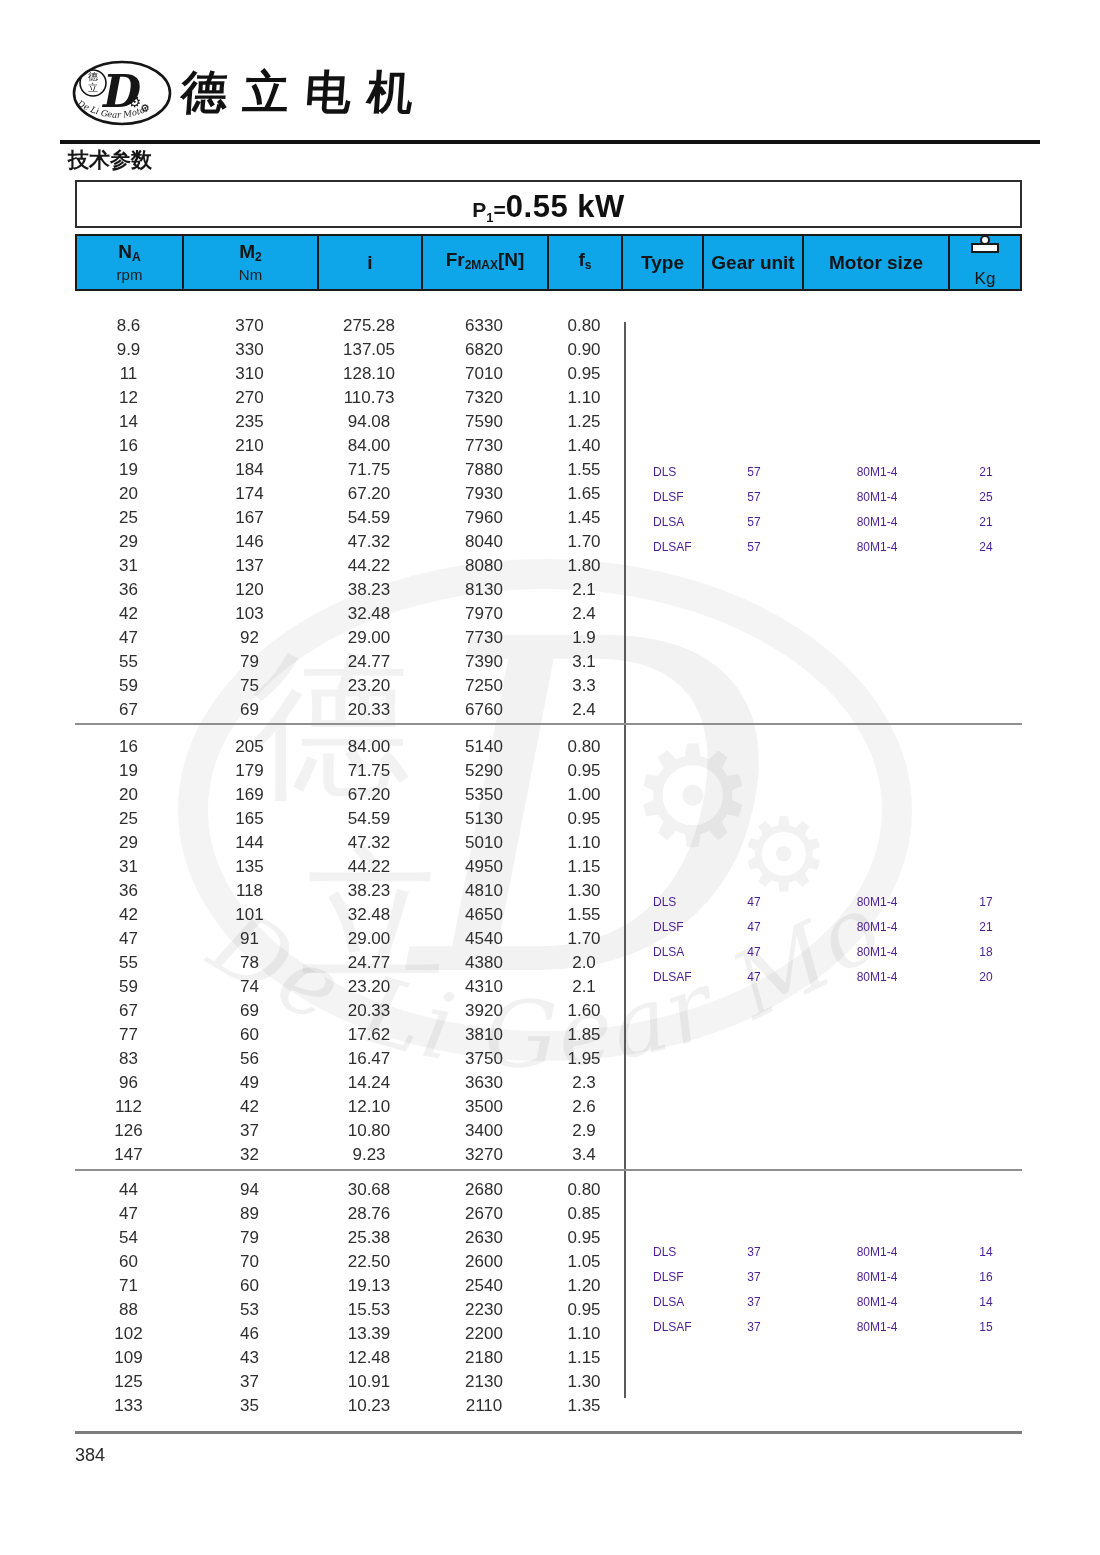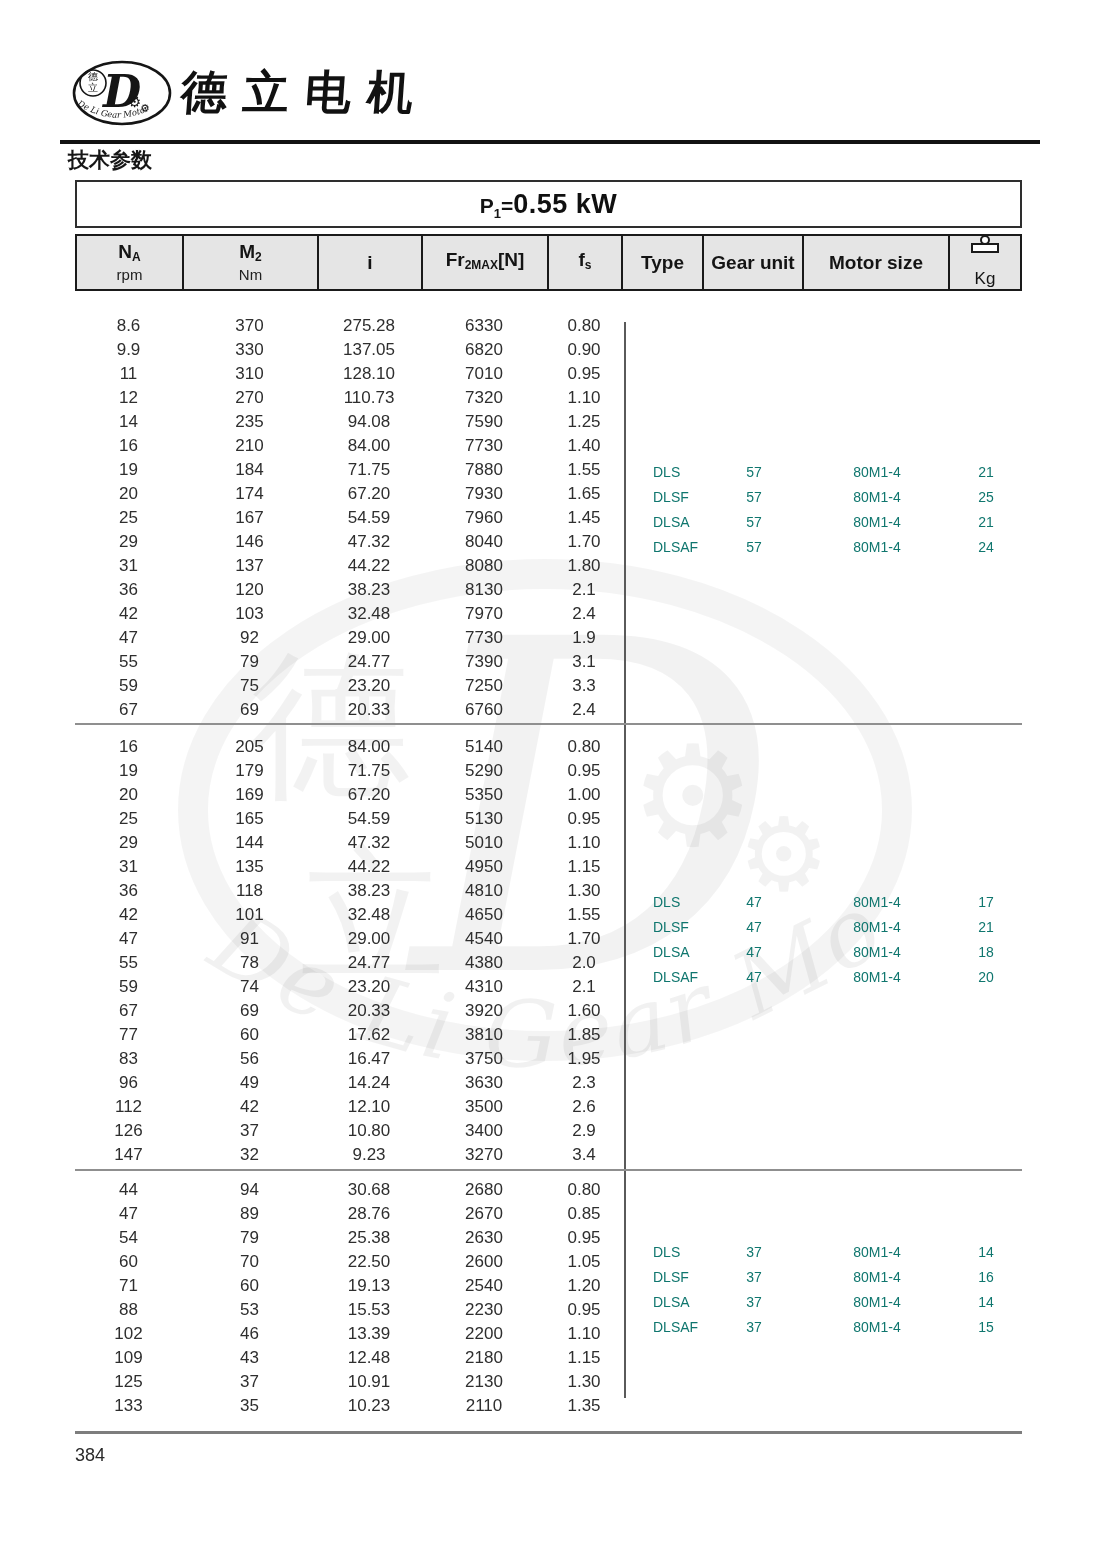--- a/index.html
+++ b/index.html
@@ -19,25 +19,25 @@
   .title-zh { position:absolute; left:68px; top:146px; font-size:21px; font-weight:bold; color:#161616; }
   .title-en { position:absolute; left:480px; top:146px; width:360px; text-align:center; font-size:21px; font-weight:bold; color:#161616; }
   
   .power-box {
     position:absolute; left:75px; top:180px; width:947px; height:48px;
     border:2px solid #2e2e2e; box-sizing:border-box;
     display:flex; align-items:baseline; justify-content:center; padding-top:7px;
   }
   .power-pre { font-size:21px; font-weight:bold; color:#141414; }
   .power-pre sub { font-size:13px; }
-  .power-val { font-size:27px; font-weight:bold; color:#101010; letter-spacing:0.5px; }
+  .power-val { font-size:31px; font-weight:bold; color:#101010; letter-spacing:0.5px; }
   
   .thead {
     position:absolute; left:75px; top:234px; width:947px; height:57px;
-    border:2px solid #1a1a1a; box-sizing:border-box; display:flex; background:#e5e5e5;
+    border:2px solid #1a1a1a; box-sizing:border-box; display:flex; background:#0ea5e9;
   }
   .hcell {
     border-right:2px solid #1a1a1a; box-sizing:border-box;
     display:flex; flex-direction:column; align-items:center; justify-content:center;
     color:#141414;
   }
   .hcell:last-child { border-right:none;gap:15px; }
   .h-main { font-size:19px; font-weight:bold; line-height:20px; }
   .h-main sub { font-size:12px; vertical-align:-3px; }
   .h-sub { font-size:15px; line-height:16px; color:#202020; }
@@ -51,21 +51,21 @@
   .kg-label { font-size:17px; line-height:20px; margin-top:1px; }
   
   .rows { position:absolute; left:75px; width:546px; }
   .rows-1 { top:314px; } .rows-2 { top:735px; } .rows-3 { top:1178px; }
   .trow { display:flex; height:24px; }
   .cell { text-align:center; font-size:17px; line-height:24px; color:#2e2e2e; }
   .c0{width:107px;} .c1{width:135px;} .c2{width:104px;} .c3{width:126px;} .c4{width:74px;}
   .info { position:absolute; left:621px; width:401px; }
   .info-1 { top:460px; } .info-2 { top:890px; } .info-3 { top:1240px; }
   .irow { display:flex; height:25px; }
-  .icell { font-size:14px; line-height:25px; color:#0f766e; text-align:center; box-sizing:border-box; }
+  .icell { font-size:12px; line-height:25px; color:#4c1d95; text-align:center; box-sizing:border-box; }
   .icell.t { width:83px; text-align:left; padding-left:32px; }
   .icell.g { width:100px; } .icell.m { width:146px;text-align:center; } .icell.k { width:72px; }
   .vline { position:absolute; left:624px; top:322px; width:2px; height:1076px; background:#5a5a5a; }
   .sep { position:absolute; left:75px; width:947px; height:2px; background:#8f8f8f; }
   .sep-1 { top:723px; } .sep-2 { top:1169px; }
   .rule-bottom { position:absolute; left:75px; top:1431px; width:947px; height:3px; background:#7d7d7d; }
   .pageno { position:absolute; left:75px; top:1445px; width:947px; font-size:18px; color:#2a2a2a; }
   
   .watermark { position:absolute; left:150px; top:545px; pointer-events:none; }
   .wm-serif { font-family:"DejaVu Serif","Liberation Serif",serif; }

